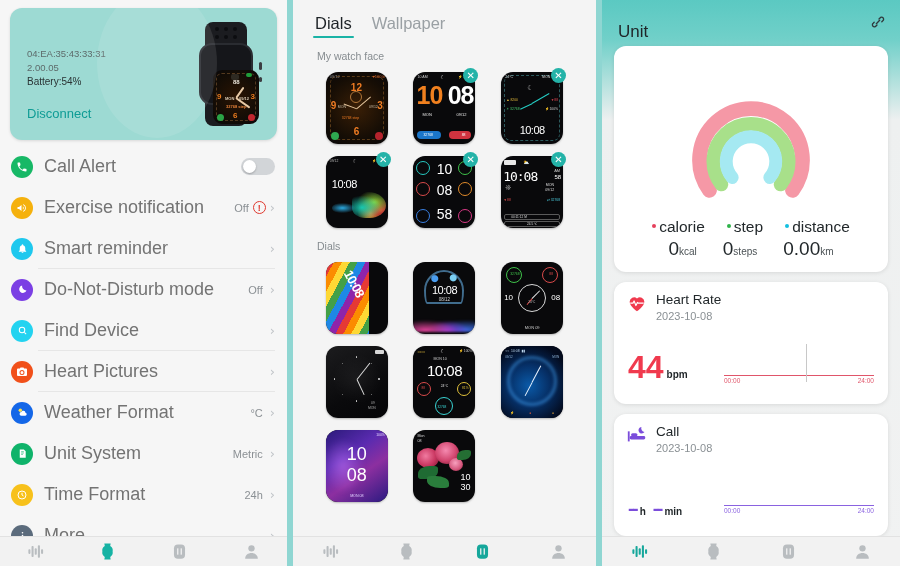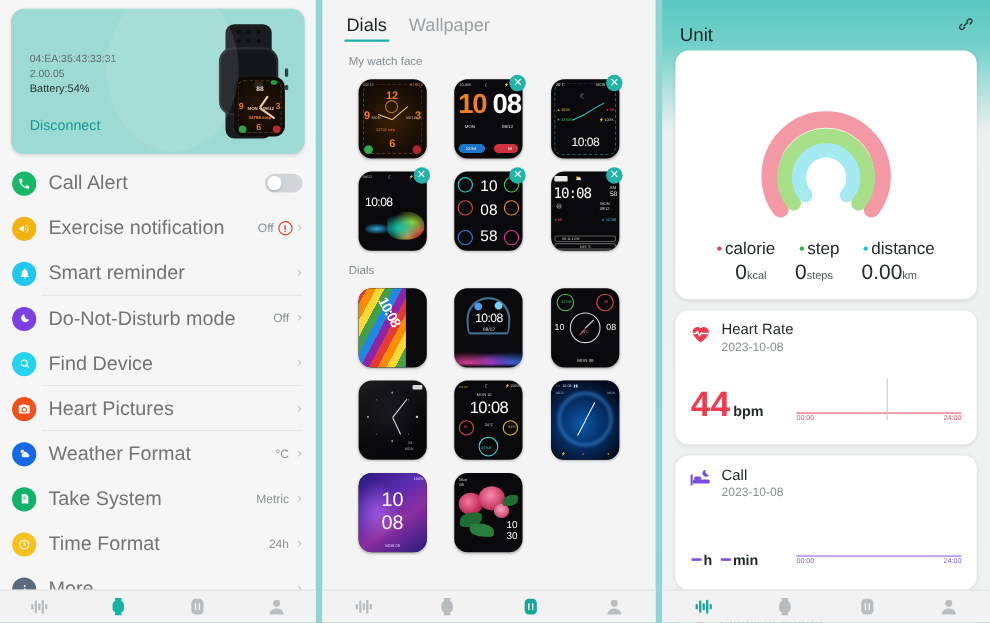--- a/index.html
+++ b/index.html
@@ -98,21 +98,21 @@
   .rv{ color:#22282b;}
   .rv b{ font-size:19px; font-weight:normal;}
   .rv span{ font-size:10px; color:#4b5255;}
 
   .mcard{ position:relative; padding:10px 12px 12px 12px; height:122px;}
   .mhead{ display:flex; align-items:flex-start; gap:8px;}
   .mtitle{ font-size:13.5px; color:#22282b;}
   .mdate{ font-size:11px; color:#8a9094; margin-top:3px;}
   .mbig{ position:absolute; left:14px; bottom:18px; display:flex; align-items:baseline; gap:3px;}
   .mbig b{ font-size:32px; font-weight:bold;}
-  .mbig span{ font-size:13px; font-weight:bold;}
+  .mbig span{ font-size:10px; font-weight:bold;}
   .mchart{ position:absolute; right:14px; bottom:20px; width:150px;}
   .axis{ height:1px; width:100%;}
   .axlabels{ display:flex; justify-content:space-between; font-size:6.5px; margin-top:1px;}
 
   
   .nav{ position:absolute; left:0; right:0; bottom:0; height:30px; background:#f2f2f2;
         border-top:1px solid #e2e2e2; display:flex; align-items:center;}
   .nav > div{ flex:1; display:flex; justify-content:center; align-items:center;}
   .nav svg{ width:19px; height:19px; }
 </style>
@@ -242,21 +242,21 @@
       <div class="chev">›</div>
     </div>
 
     <div class="row">
       <div class="ico" style="background:#0fb36a;">
         <svg viewBox="0 0 24 24" width="11" height="11" fill="#fff">
             <path d="M6 3h9l4 4v14H6z"></path>
             <path d="M9 8h6M9 11h6M9 14h4" stroke="#0fb36a" stroke-width="1.3"></path>
           </svg>
       </div>
-      <div class="row-label">Take System</div>
+      <div class="row-label">Unit System</div>
       <div class="row-val">Metric</div>
       <div class="chev">›</div>
     </div>
 
     <div class="row">
       <div class="ico" style="background:#f7c11b;">
         <svg viewBox="0 0 24 24" width="12" height="12" fill="none" stroke="#fff" stroke-width="2">
             <circle cx="12" cy="12" r="8"></circle>
             <path d="M12 7.5V12l3 2"></path>
           </svg>

